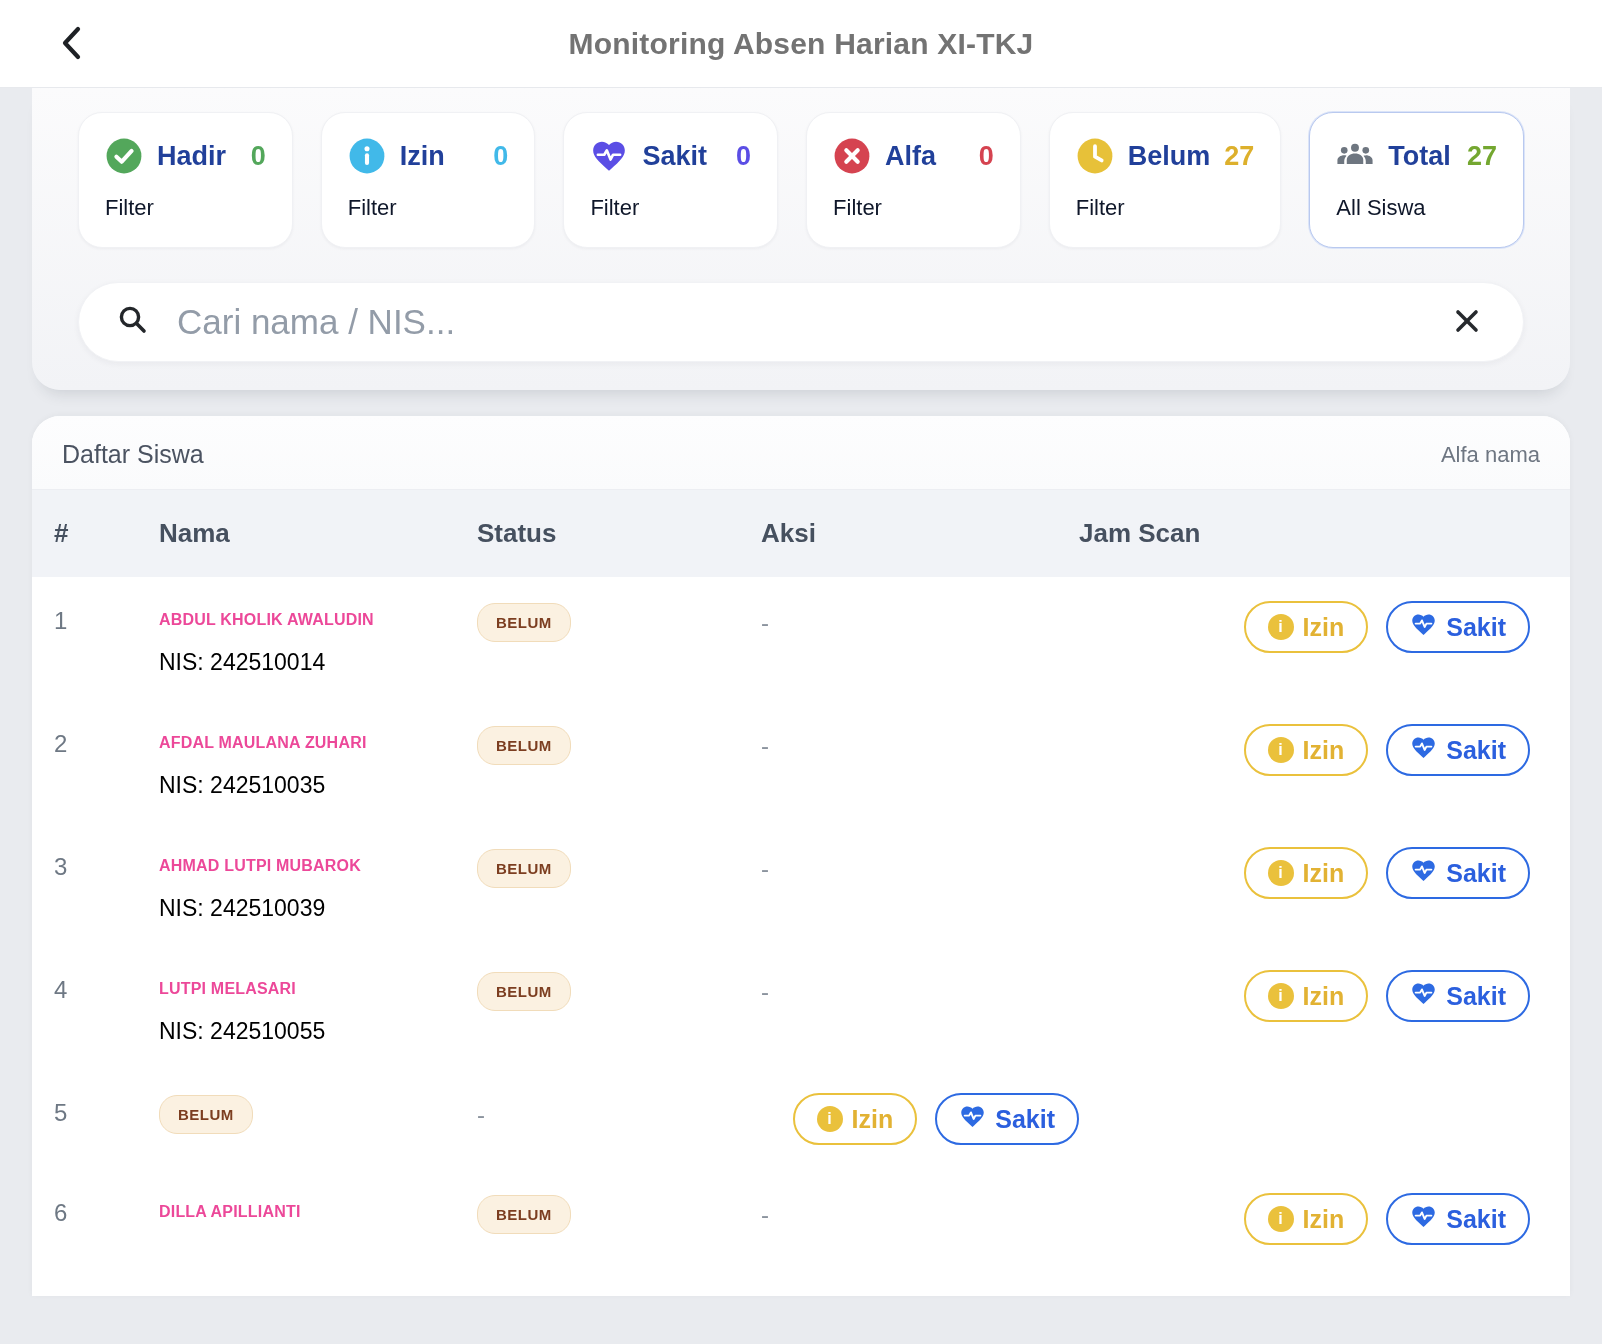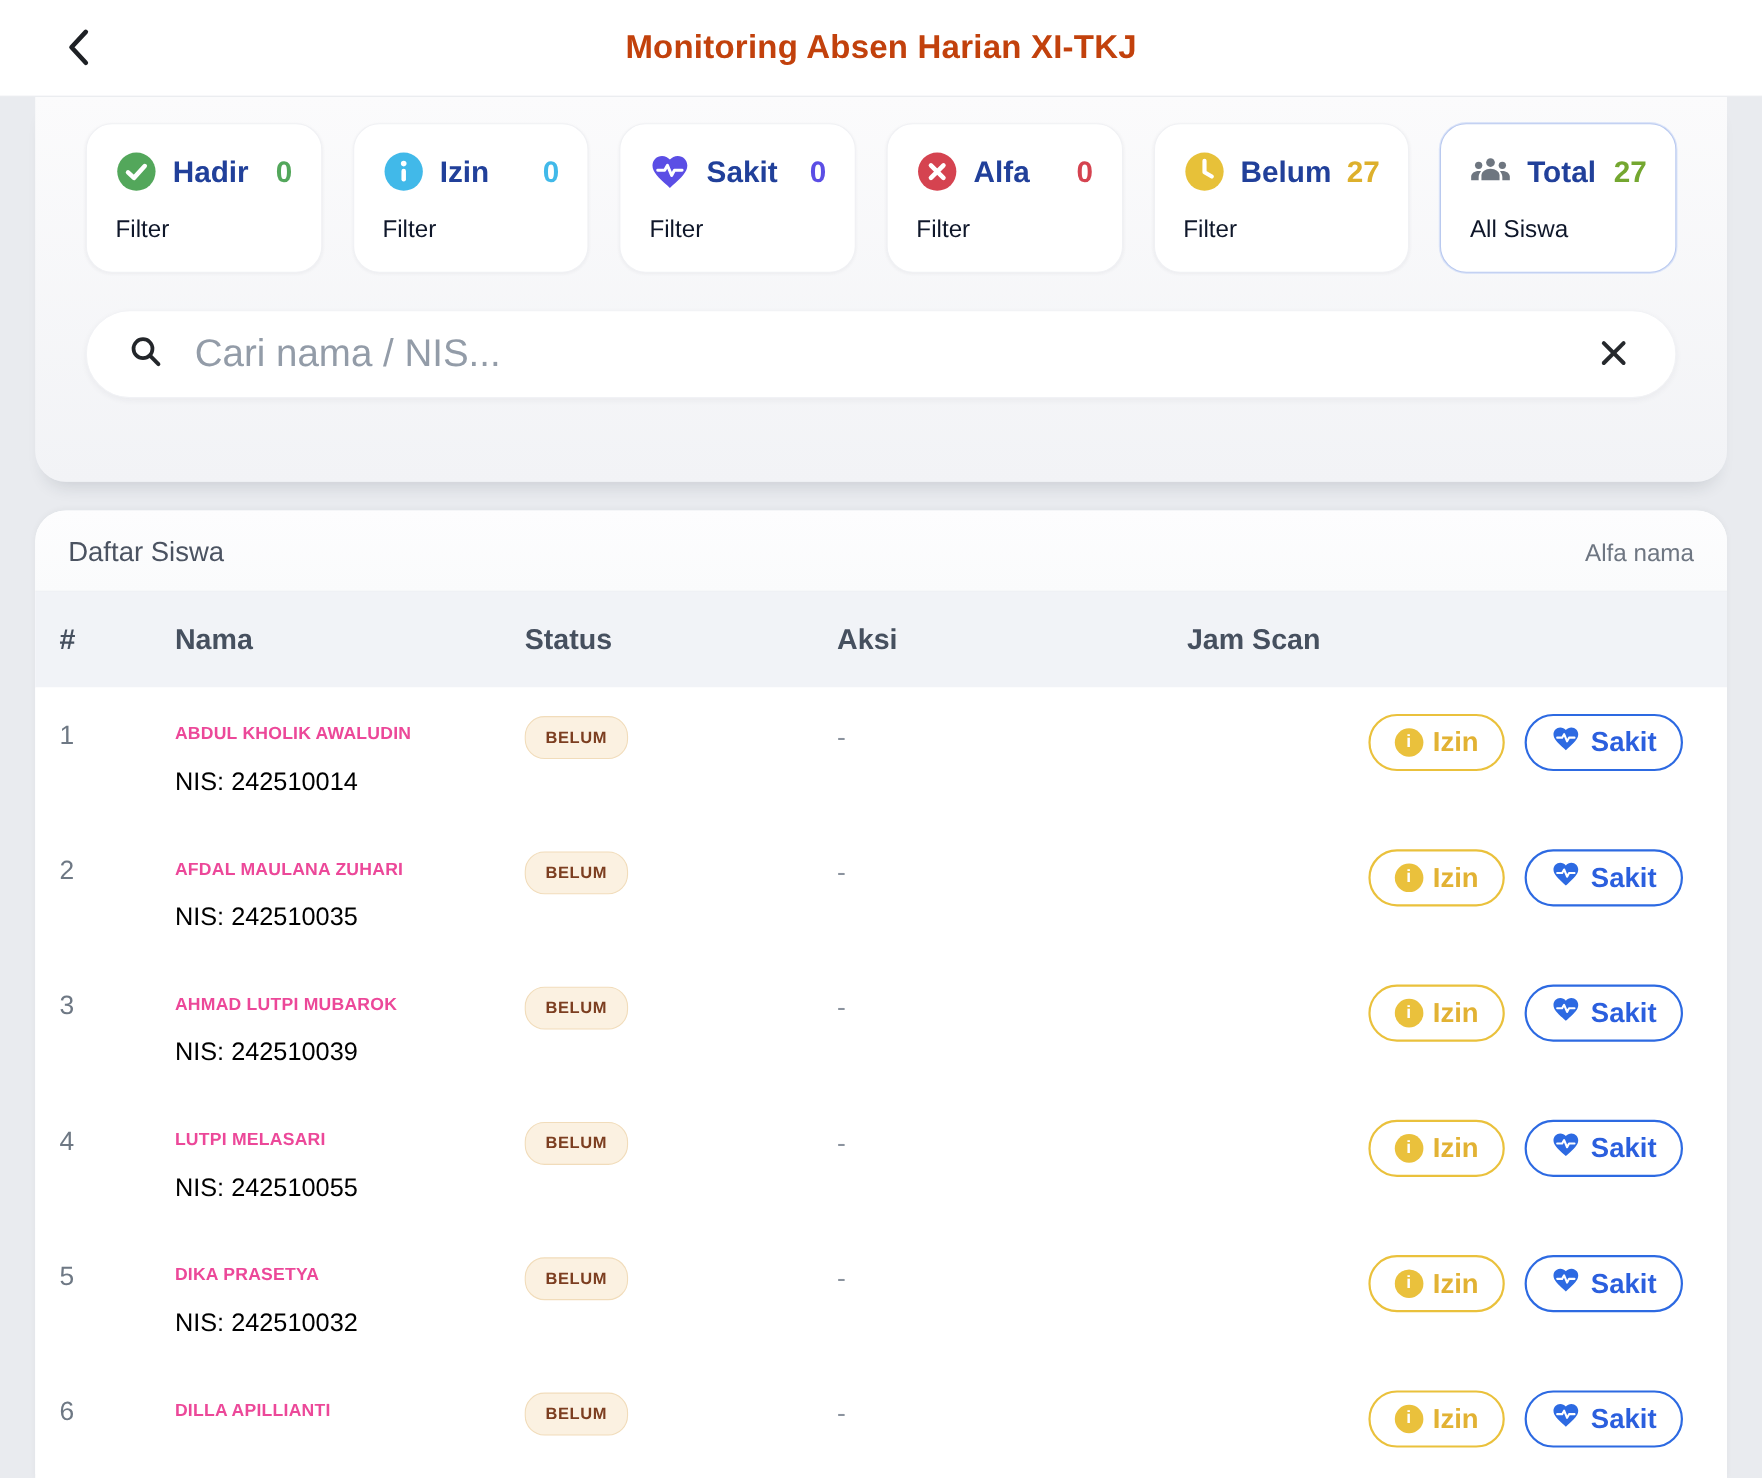--- a/index.html
+++ b/index.html
@@ -13,25 +13,25 @@
   .topbar {
     height:88px; background:#ffffff;
     display:flex; align-items:center; justify-content:center;
     position:relative; border-bottom:1px solid #e7e9ed;
   }
   .back-btn {
     position:absolute; left:46px; top:18px; width:52px; height:52px;
     background:none; border:none; cursor:pointer;
     display:flex; align-items:center; justify-content:center;
   }
-  .page-title { font-size:30px; font-weight:700; color:#c2410c; letter-spacing:.2px; }
+  .page-title { font-size:30px; font-weight:700; color:#737373; letter-spacing:.2px; }
 
   
   .top-panel {
-    margin:0 32px; padding:24px 46px 76px;
+    margin:0 32px; padding:24px 46px 28px;
     background:linear-gradient(#fbfbfc,#f2f3f6);
     border-radius:0 0 28px 28px;
     box-shadow:0 12px 16px -10px rgba(31,41,55,.16);
   }
   .fcards { display:flex; gap:28px; }
   .fcard {
     flex:1 1 0; background:#ffffff; border:1.5px solid #f0f1f4;
     border-radius:24px; padding:24px 26px 26px; cursor:pointer;
     box-shadow:0 1px 3px rgba(31,41,55,.05);
   }
@@ -348,24 +348,20 @@
                 <polyline points="5,11.2 9,11.2 10.6,8.4 13,14.2 14.6,11.2 19,11.2" fill="none" stroke="#ffffff" stroke-width="1.7" stroke-linecap="round" stroke-linejoin="round"></polyline>
               </svg>
         </span>
         <span class="lbl-sakit">Sakit</span>
       </button>
     </div>
   </div>
 
   <div class="grid-row trow">
     <div class="cell-num">5</div>
-    <div>
-      <div class="sname">DIKA PRASETYA</div>
-      <div class="snis">NIS: 242510032</div>
-    </div>
     <div><span class="badge">BELUM</span></div>
     <div class="cell-dash">-</div>
     <div class="cell-actions">
       <button class="btn btn-izin">
         <span class="izin-ic">i</span>
         <span class="lbl-izin">Izin</span>
       </button>
       <button class="btn btn-sakit">
         <span>
           <svg viewBox="0 0 24 24">

